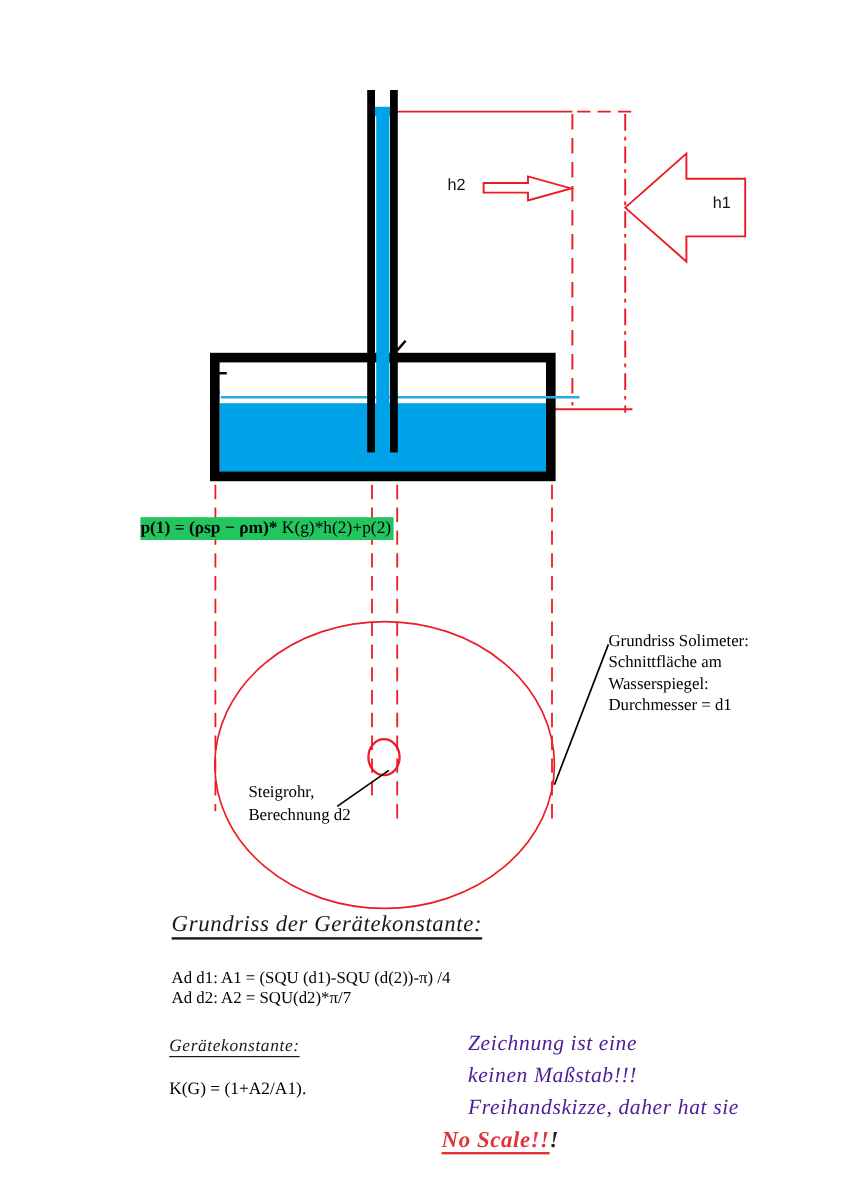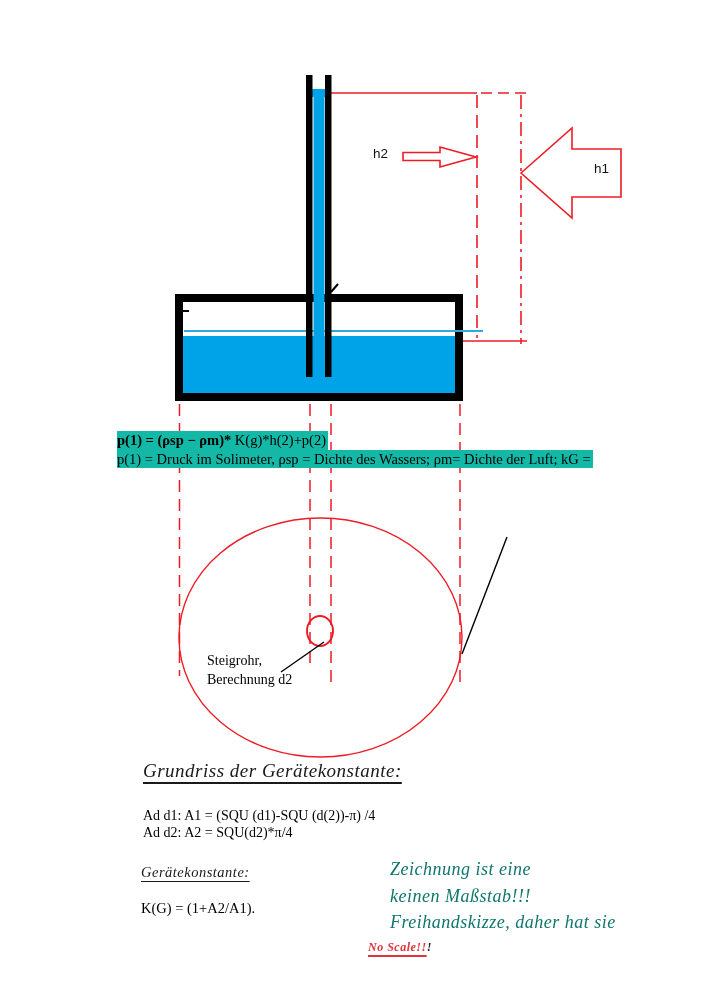--- a/index.html
+++ b/index.html
@@ -7,36 +7,36 @@
     position:relative;width:702px;height:991px;background:#ffffff;overflow:hidden;
     font-family:"Liberation Serif", serif;color:#000;
   }
   #drawing{position:absolute;left:0;top:0;}
   .abs{position:absolute;white-space:nowrap;}
   .sans{font-family:"Liberation Sans", sans-serif;}
   .serif{font-family:"Liberation Serif", serif;}
   .script{font-family:cursive;font-style:italic;letter-spacing:0.5px;}
   .dim-label{font-size:13.5px;color:#111;}
   .formula-block{left:117px;top:431px;font-size:14.5px;line-height:18.5px;}
-  .formula-block .row{background:#14b8a6;width:fit-content;padding-right:2px;}
+  .formula-block .row{background:#22c55e;width:fit-content;padding-right:2px;}
   .bold{font-weight:bold;}
   .grundriss{left:507px;top:526px;font-size:14px;line-height:18px;}
   .steigrohr{left:207px;top:651px;font-size:14px;line-height:19px;}
   .heading-script{
     left:143px;top:760px;font-size:19px;color:#1a1a1a;
     text-decoration:underline;text-decoration-thickness:1.5px;text-underline-offset:5px;
   }
   .ad-block{left:143px;top:808px;font-size:14px;line-height:16.5px;}
   .const-heading{
     left:141px;top:864px;font-size:14.5px;color:#1a1a1a;
     text-decoration:underline;text-decoration-thickness:1px;text-underline-offset:4px;
   }
   .kg-formula{left:141px;top:900px;font-size:14.5px;}
-  .note-block{left:390px;top:856px;font-size:18px;line-height:26.5px;color:#0f766e;}
-  .no-scale{left:368px;top:940px;font-size:12px;font-weight:bold;}
+  .note-block{left:390px;top:856px;font-size:18px;line-height:26.5px;color:#4c1d95;}
+  .no-scale{left:368px;top:940px;font-size:19px;font-weight:bold;}
   .no-scale .red{
     color:#e0343b;text-decoration:underline;text-decoration-thickness:2px;text-underline-offset:4px;
   }
   .no-scale .black{color:#222;}
 </style>
 </head>
 <body>
 
 <div id="canvas">
 
@@ -85,34 +85,39 @@
   </svg>
 
   <div class="abs sans dim-label" style="left:373px;top:146px;">h2</div>
 
   <div class="abs sans dim-label" style="left:550px;top:161px;margin-left:44px;">h1</div>
 
   <div class="abs serif formula-block">
     <div class="row">
       <span class="bold">p(1) = (ρsp − ρm)*</span><span> K(g)*h(2)+p(2)</span>
     </div>
-    <div class="row">p(1) = Druck im Solimeter, ρsp = Dichte des Wassers; ρm= Dichte der Luft; kG =</div>
   </div>
 
+  <div class="abs serif grundriss">
+    <div>Grundriss Solimeter:</div>
+    <div>Schnittfläche am</div>
+    <div>Wasserspiegel:</div>
+    <div>Durchmesser = d1</div>
+  </div>
 
   <div class="abs serif steigrohr">
     <div>Steigrohr,</div>
     <div>Berechnung d2</div>
   </div>
 
   <div class="abs script heading-script">Grundriss der Gerätekonstante:</div>
 
   <div class="abs serif ad-block">
     <div>Ad d1:  A1 = (SQU (d1)-SQU (d(2))-π) /4</div>
-    <div>Ad d2:  A2 = SQU(d2)*π/4</div>
+    <div>Ad d2:  A2 = SQU(d2)*π/7</div>
   </div>
 
   <div class="abs script const-heading">Gerätekonstante:</div>
 
   <div class="abs serif kg-formula">K(G) = (1+A2/A1).</div>
 
   <div class="abs script note-block">
     <div>Zeichnung ist eine</div>
     <div>keinen Maßstab!!!</div>
     <div>Freihandskizze, daher hat sie</div>

